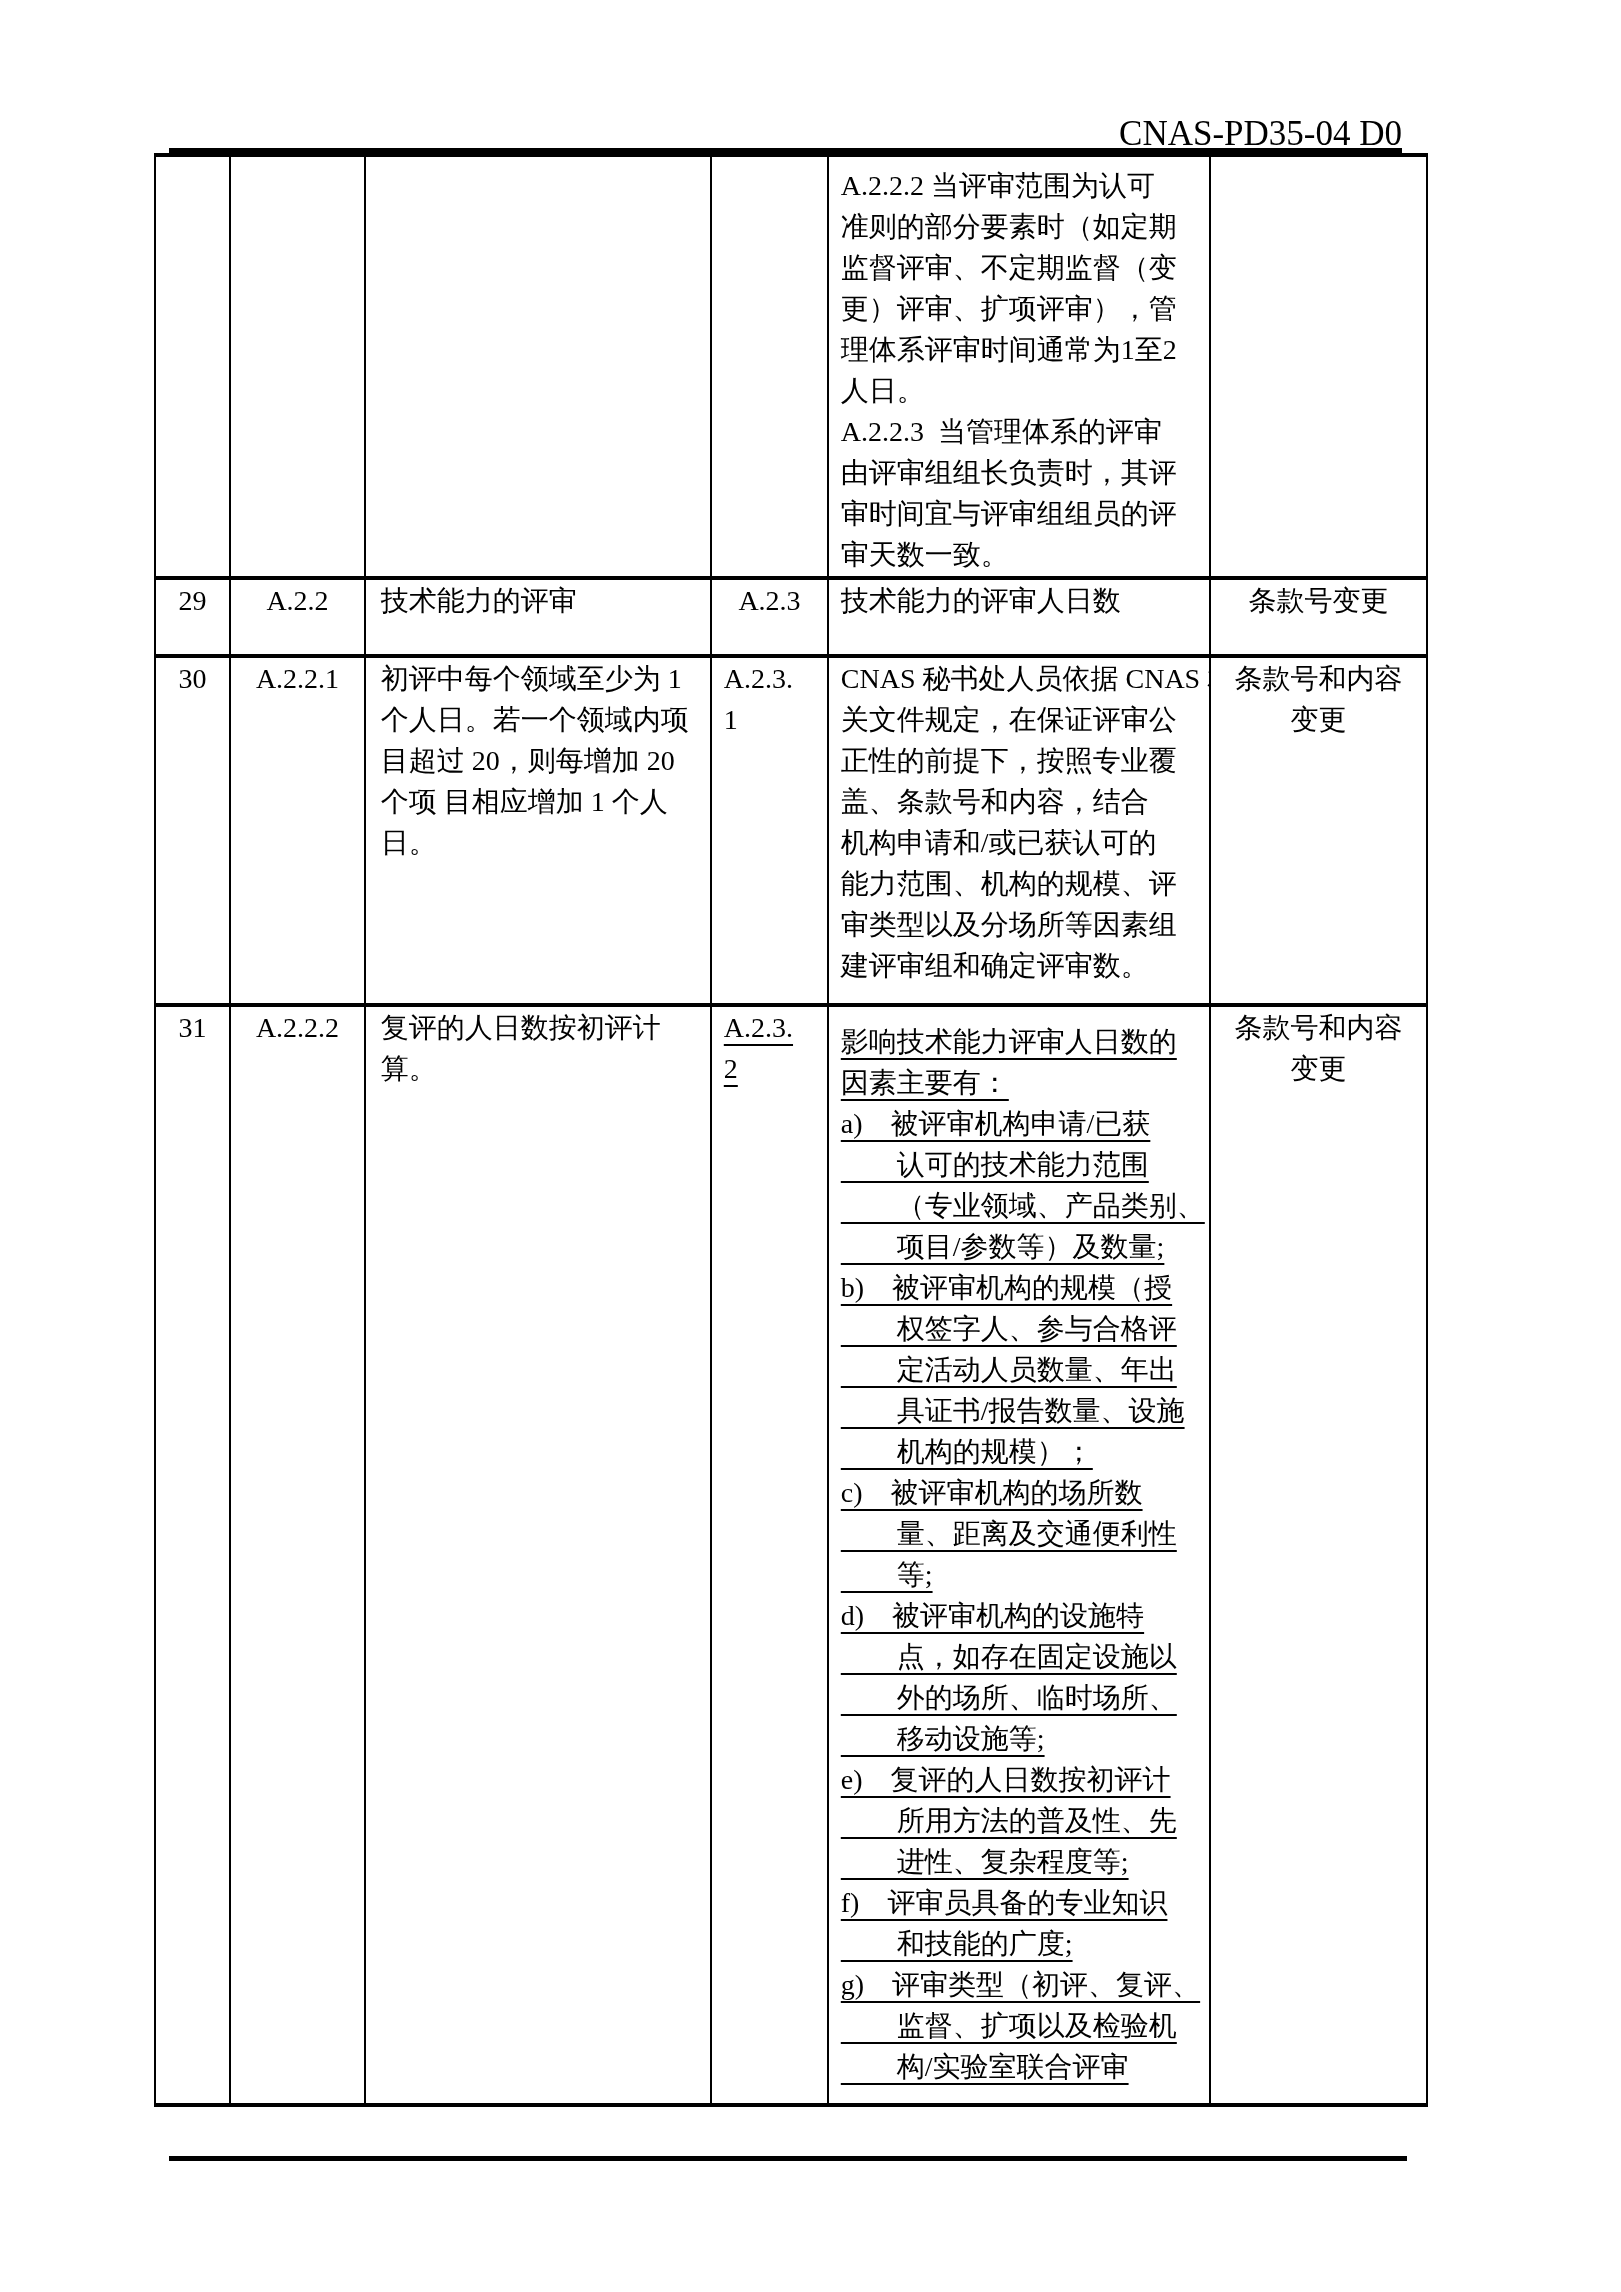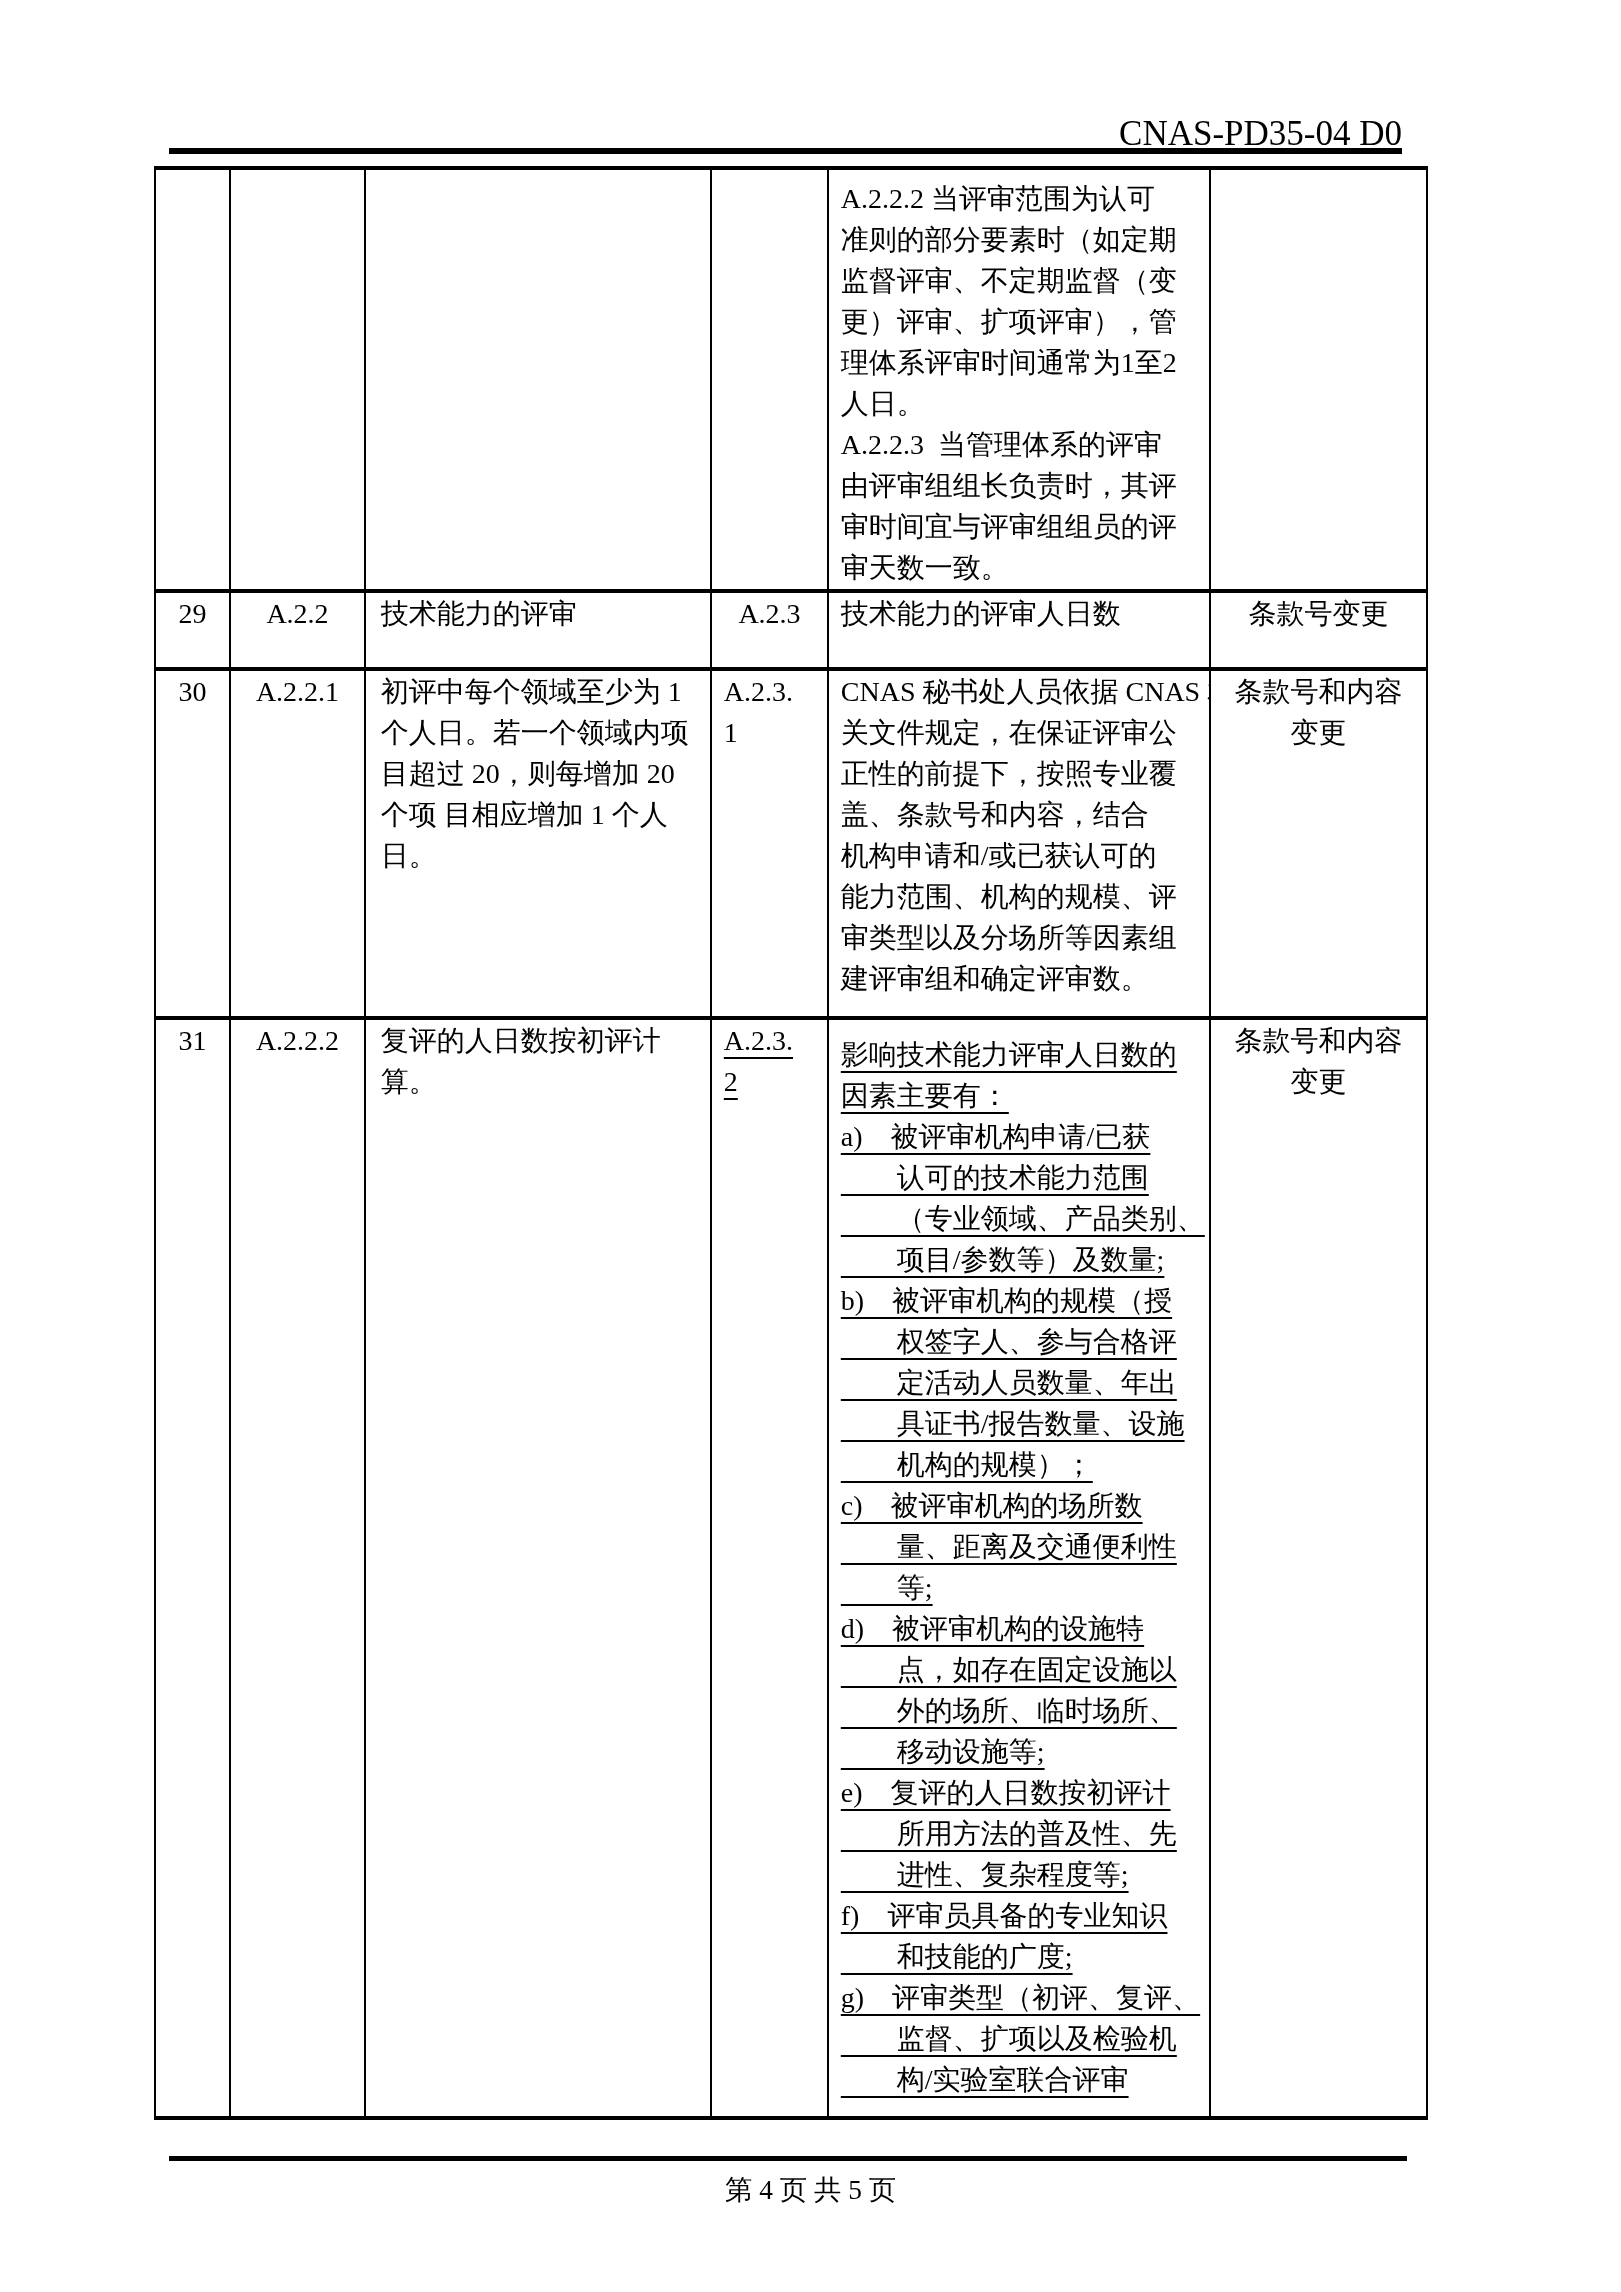--- a/index.html
+++ b/index.html
@@ -36,21 +36,21 @@
   .footer-text{
     position:absolute;
     top:2172px;left:0;
     width:1621px;
     text-align:center;
     font-size:27.4px;
     white-space:pre;
   }
   .grid{
     position:absolute;
-    left:154px;top:166px;
+    left:154px;top:153px;
     width:1272px;height:1950px;
     border-left:2.9px solid #000;
     border-top:4.9px solid #000;
     display:grid;
     grid-template-columns:75px 135px 346px 117px 382px 217px;
     grid-template-rows:423px 78px 349px 1100px;
   }
   .c{
     box-sizing:border-box;
     border-right:2.9px solid #000;
@@ -206,16 +206,15 @@
         <div class="tline">　　构/实验室联合评审</div>
       </div>
     <div class="c h-center v-center">
         <div class="tline">条款号和内容</div>
         <div class="tline">变更</div>
       </div>
 
   </div>
 
   <div class="footer-rule"></div>
-  <div class="footer-text">第 4 页 共 5 页</div>
 
 </div>
 
 
 </body></html>

